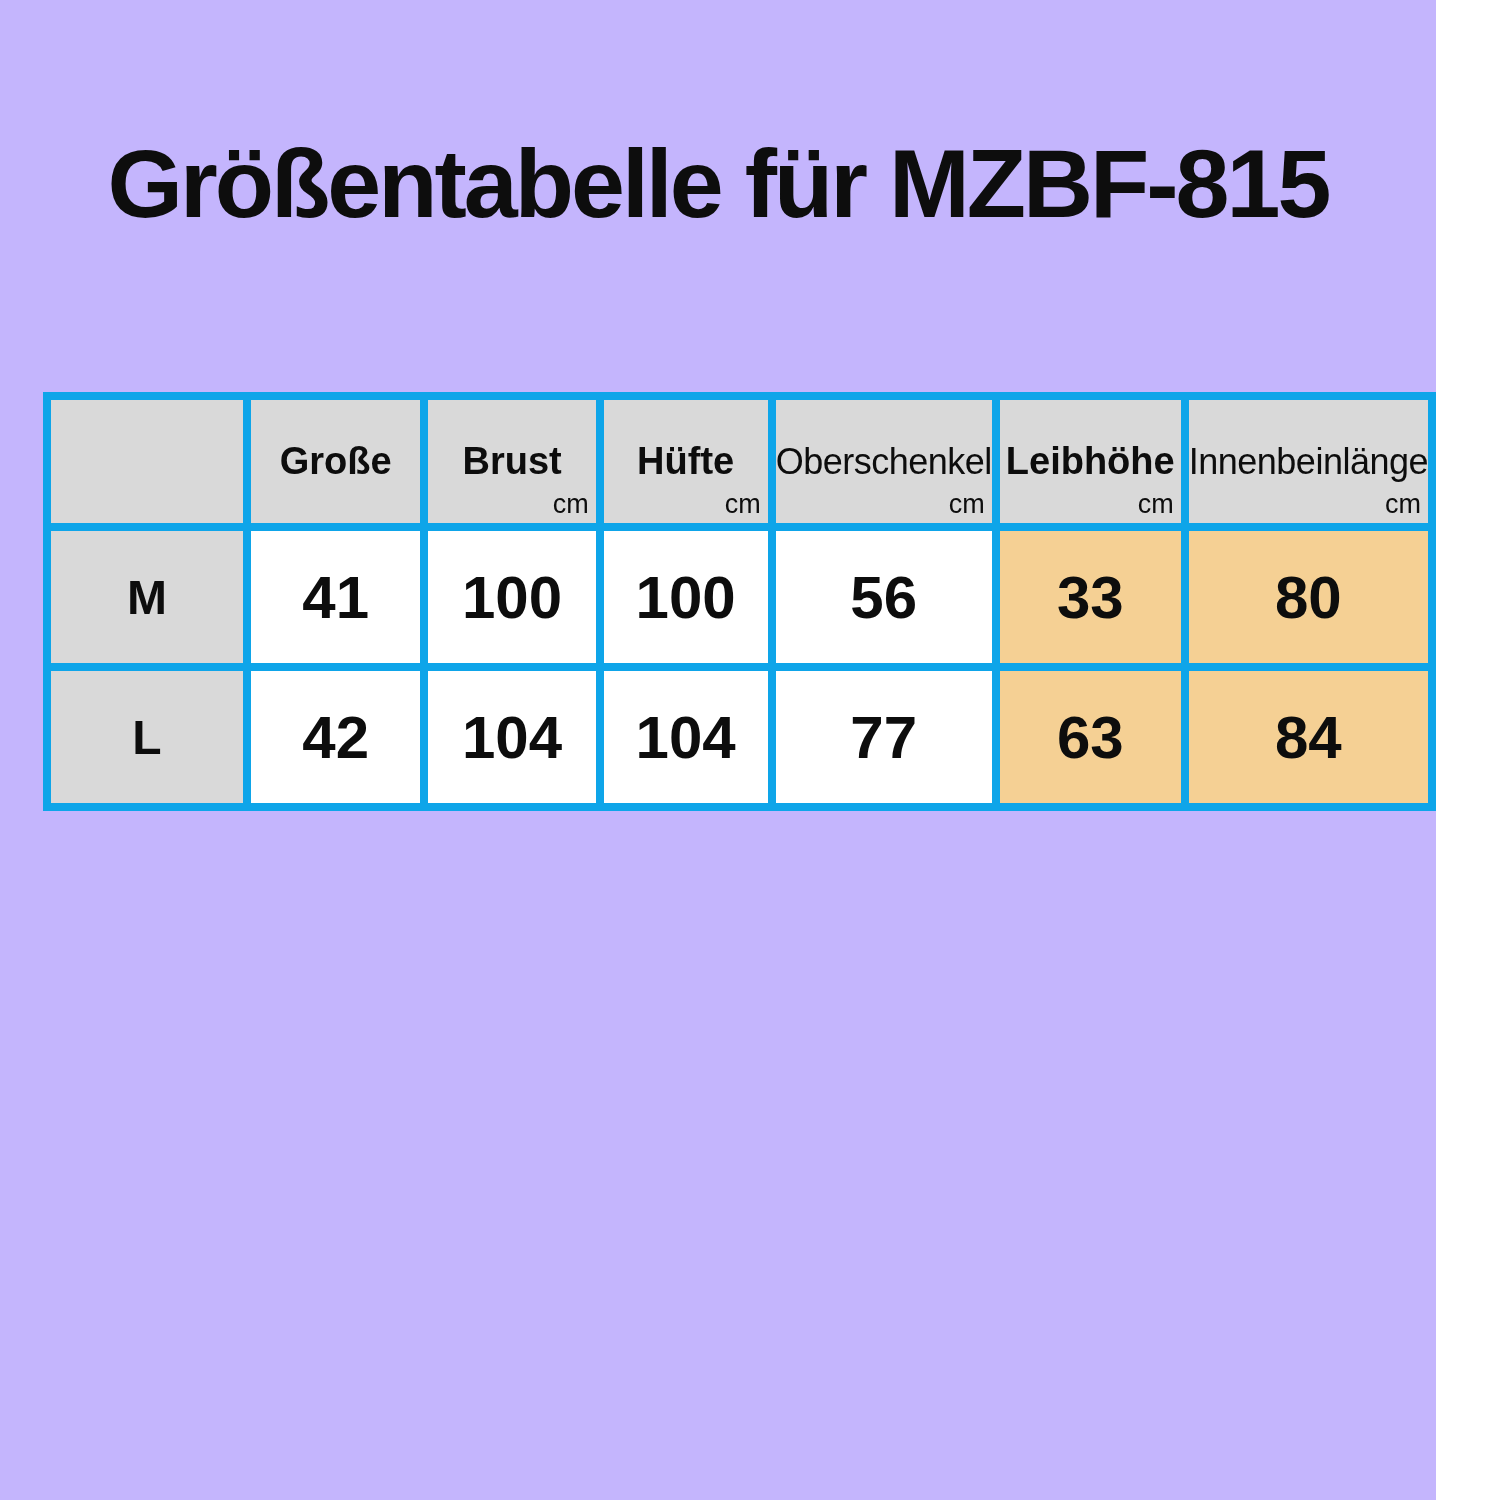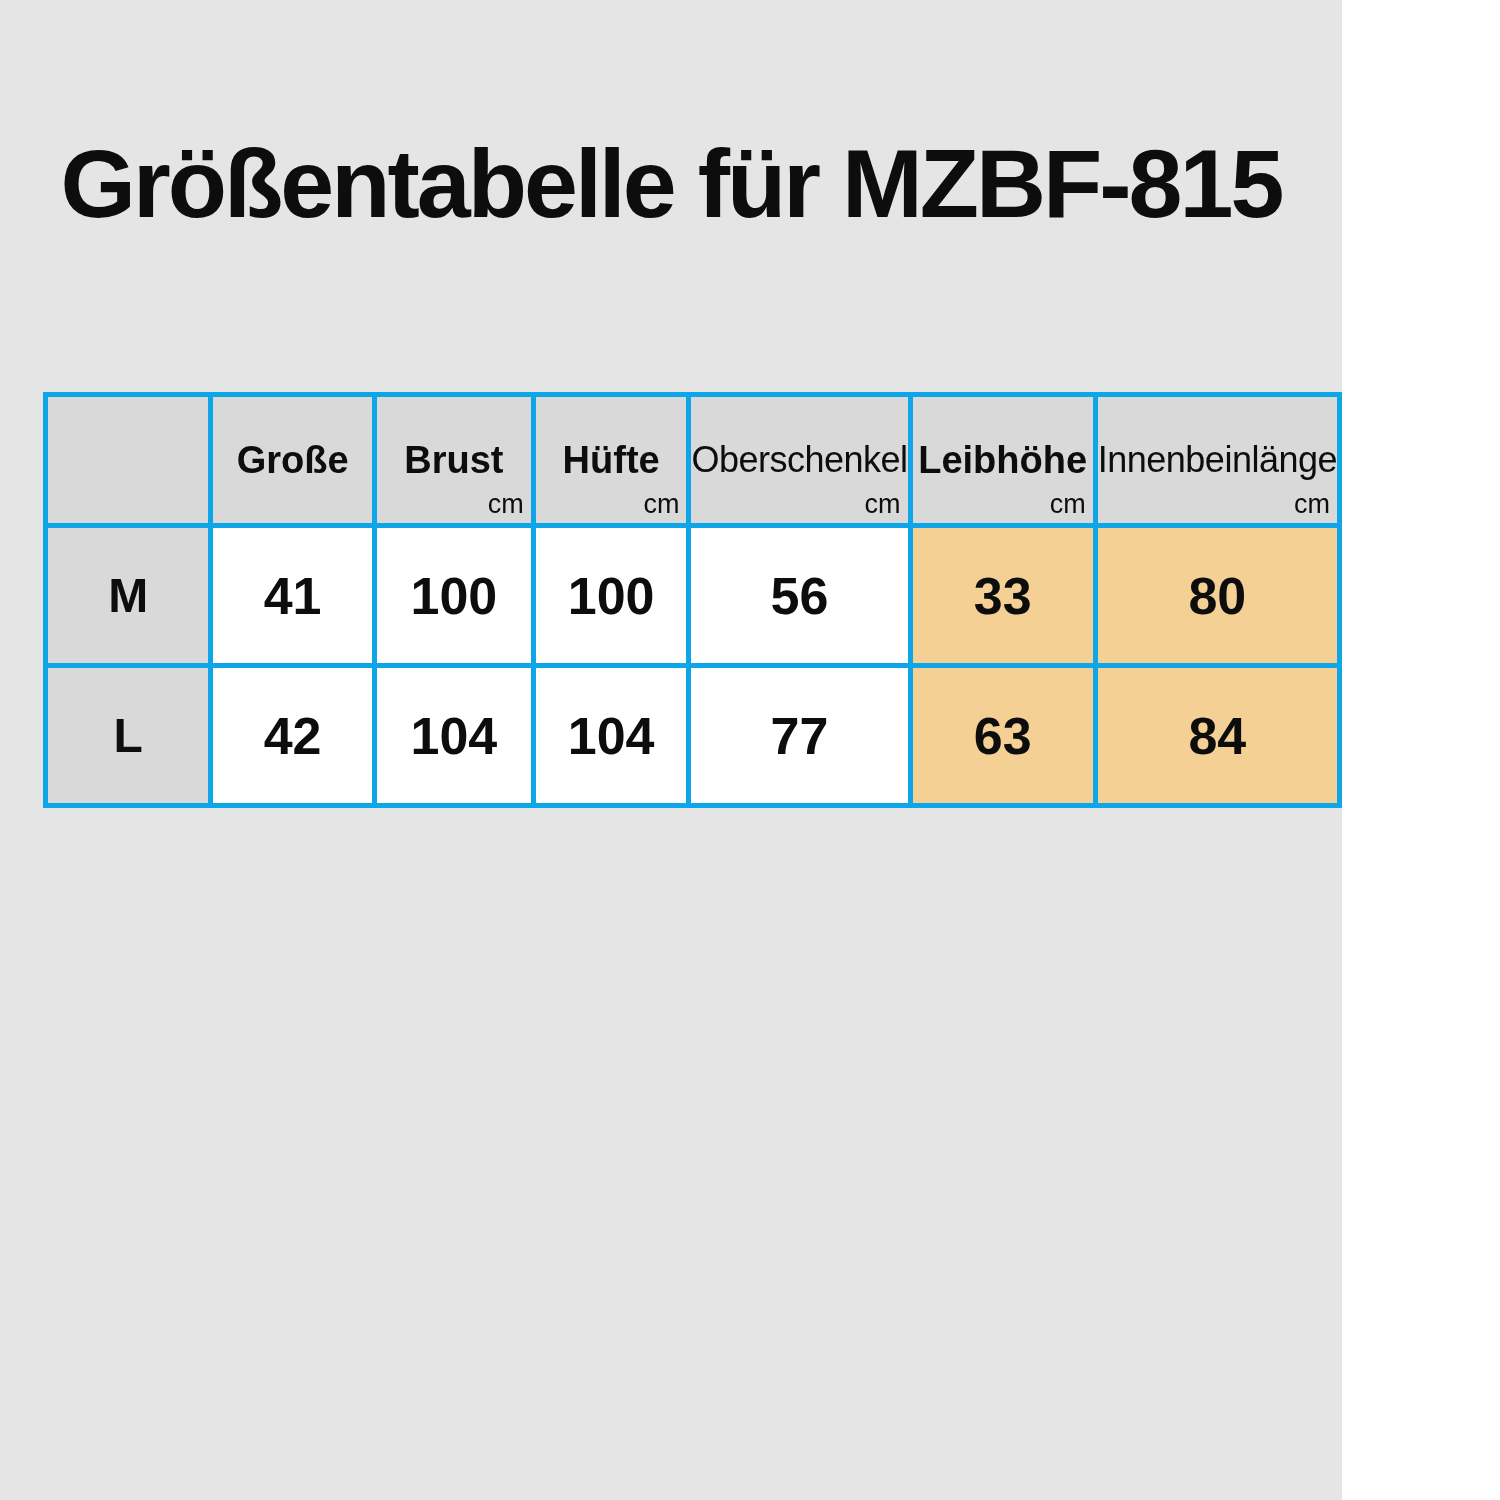--- a/index.html
+++ b/index.html
@@ -1,24 +1,23 @@
 <!DOCTYPE html>
 <html><head>
 <meta charset="utf-8">
 <style>
   html, body { margin: 0; padding: 0; background: #ffffff; }
   .page {
     position: relative;
-    width: 1296px;
+    width: 1436px;
     height: 1500px;
-    background: #e5e5e5;
+    background: #c4b5fd;
     overflow: hidden;
     font-family: "Liberation Sans", sans-serif;
     color: #0d0d0d;
-    padding-left: 46px;
   }
   .title {
     position: absolute;
     top: 128px;
     left: 0;
     width: 100%;
     margin: 0;
     text-align: center;
     font-size: 97px;
     font-weight: bold;
@@ -28,21 +27,21 @@
   }
   table.size-table {
     position: absolute;
     left: 43px;
     top: 392px;
     border-collapse: collapse;
     table-layout: fixed;
     background: #ffffff;
   }
   table.size-table th, table.size-table td {
-    border: 5px solid #0ea5e9;
+    border: 8px solid #0ea5e9;
     padding: 0;
     text-align: center;
     vertical-align: middle;
     overflow: hidden;
   }
   tr.header-row { height: 131px; }
   tr.data-row { height: 140px; }
   th.hcell {
     position: relative;
     background: #d9d9d9;
@@ -57,21 +56,21 @@
     font-size: 27px;
     font-weight: normal;
   }
   td.rowlabel {
     background: #d9d9d9;
     font-size: 48px;
     font-weight: bold;
   }
   td.val {
     background: #ffffff;
-    font-size: 52px;
+    font-size: 60px;
     font-weight: bold;
   }
   td.val.hi { background: #f5d094; }
 </style>
 </head>
 <body>
 
 <div class="page">
 
   <h1 class="title">Größentabelle für MZBF-815</h1>

